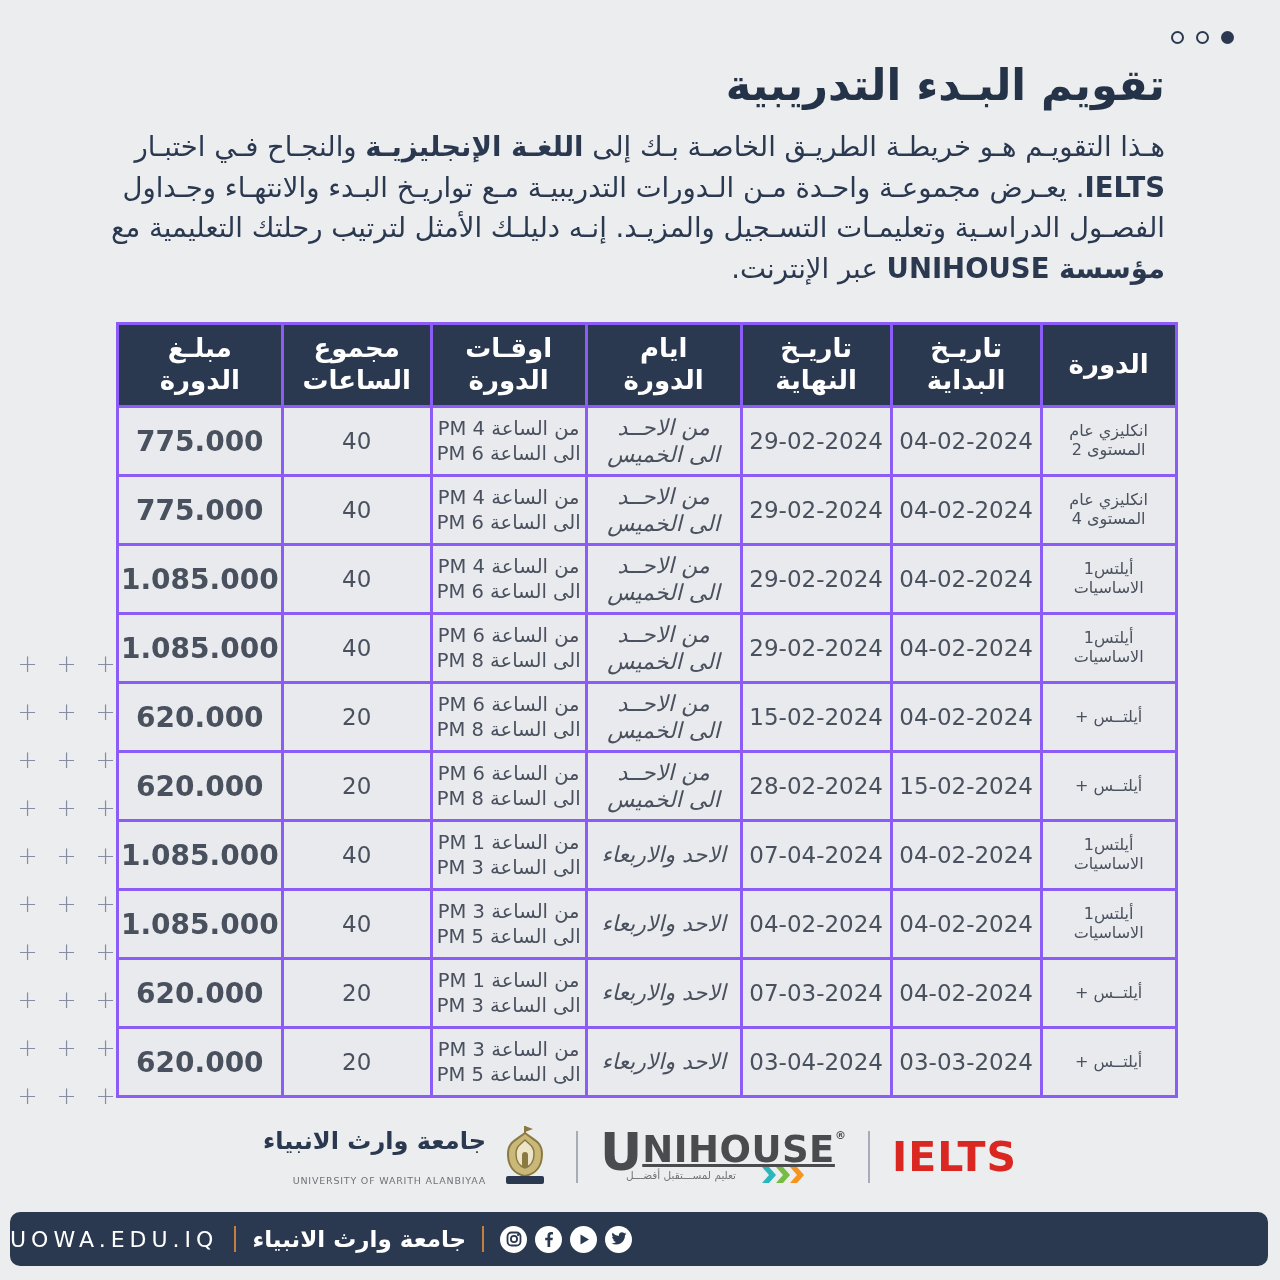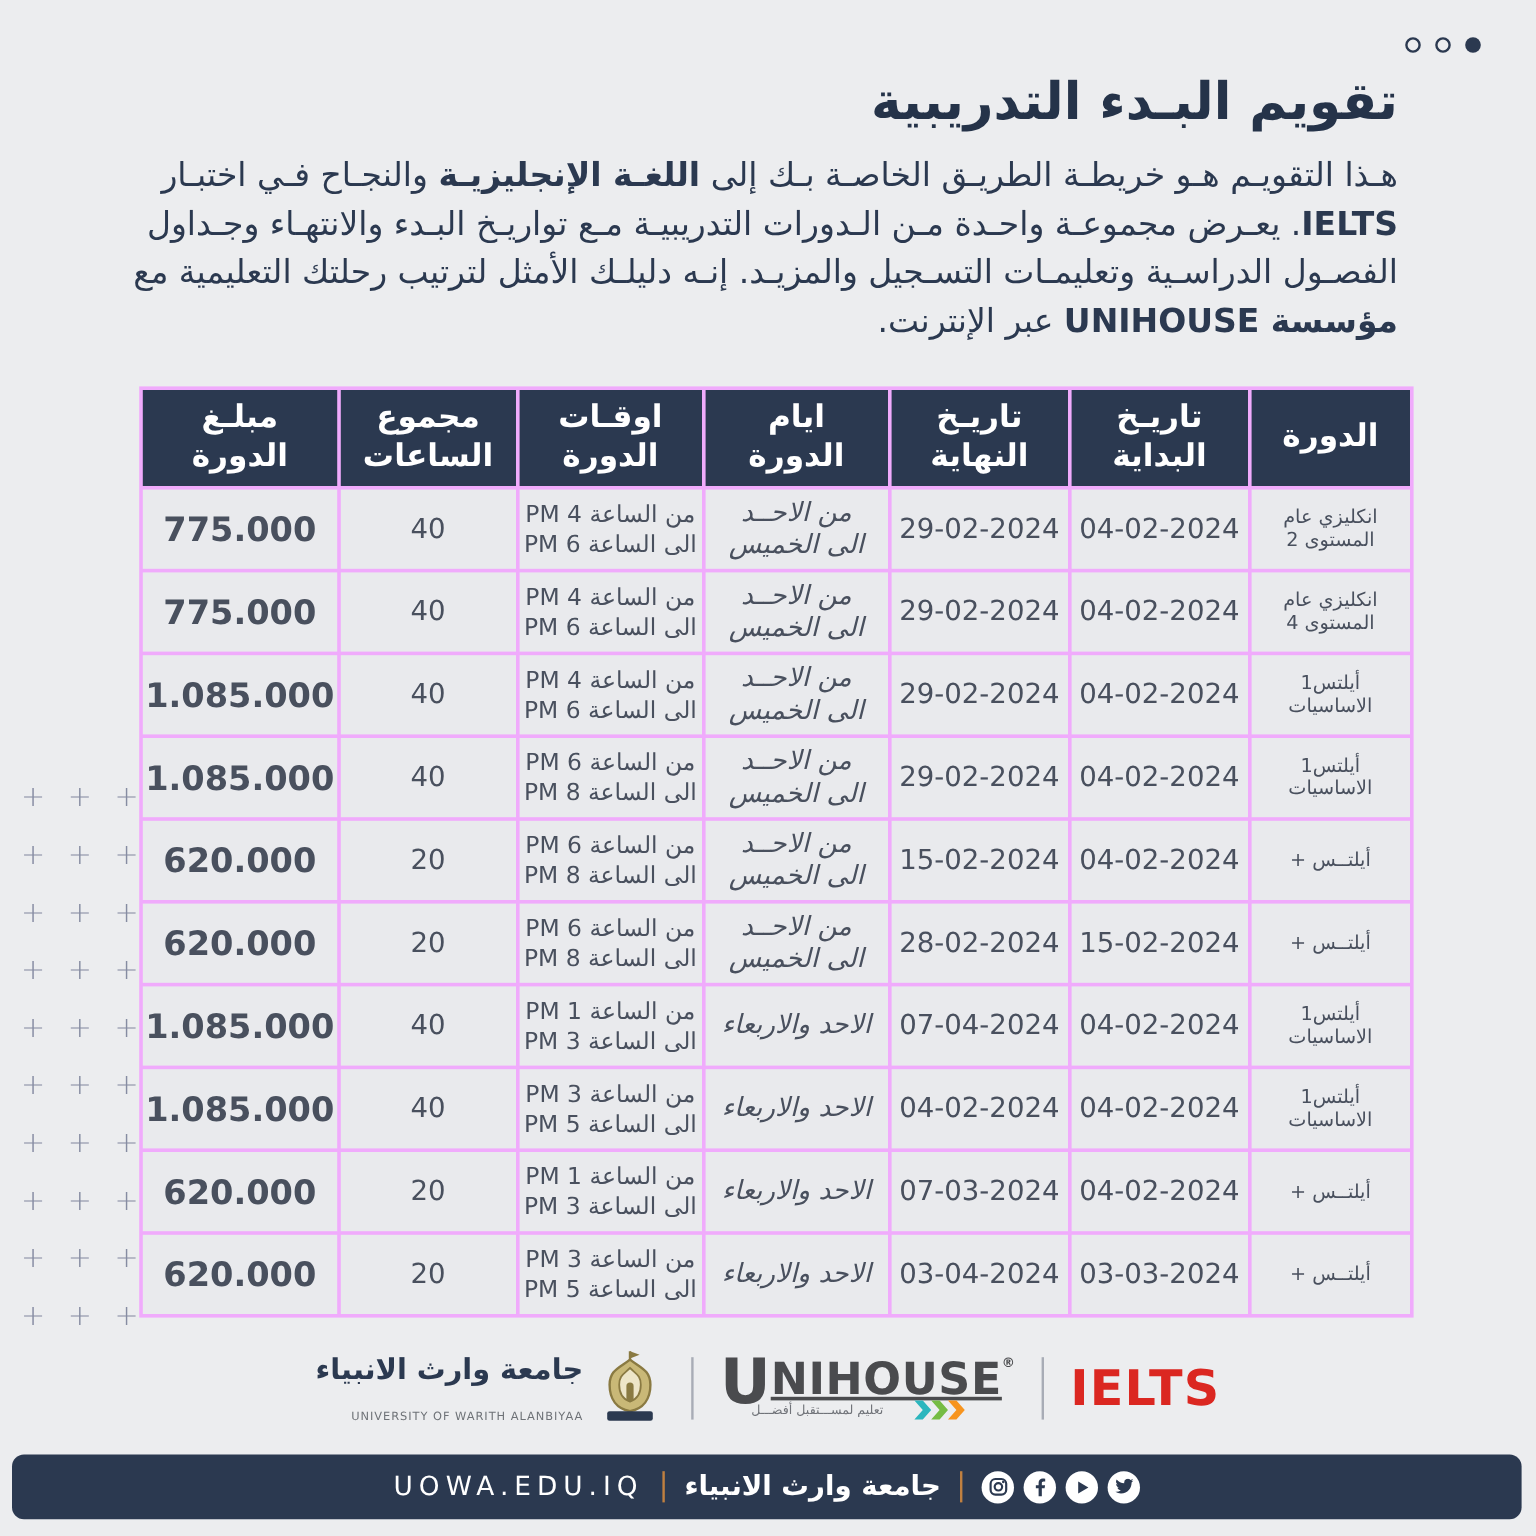--- a/index.html
+++ b/index.html
@@ -29,21 +29,21 @@
     position:absolute;left:8px;top:640px;
     display:grid;grid-template-columns:repeat(3,39px);grid-auto-rows:48px;
     color:#868CA2;font-size:24px;font-weight:300;
     justify-items:center;align-items:center;direction:ltr;
   }
 
   
   .table-wrap{position:absolute;top:322px;left:116px;}
   table.schedule{
     border-collapse:separate;border-spacing:3px;
-    background:#f0abfc;direction:rtl;
+    background:#8b5cf6;direction:rtl;
     table-layout:fixed;
   }
   table.schedule th{
     background:#2B3950;color:#FFFFFF;
     font-size:26px;font-weight:bold;
     height:80px;white-space:pre-line;line-height:1.22;
     text-align:center;vertical-align:middle;padding:0 4px;
   }
   table.schedule td{
     background:#E9EAED;color:#49505E;
@@ -79,21 +79,21 @@
   .uh-sub{display:flex;align-items:center;gap:22px;margin-top:-8px;margin-left:26px;}
   .uh-tagline{font-size:10.5px;color:#707379;white-space:nowrap;}
   .uh-chevrons{display:flex;margin-left:2px;}
 
   .ielts{font-size:41px;font-weight:bold;color:#DB2721;letter-spacing:1px;}
 
   
   .bottom-bar{
     position:absolute;left:10px;right:12px;top:1212px;height:54px;
     background:#2B3950;border-radius:10px;
-    display:flex;direction:ltr;justify-content:center;align-items:center;gap:16px;
+    display:flex;direction:ltr;align-items:center;gap:16px;
   }
   .bar-url{color:#FFFFFF;font-size:22px;letter-spacing:5px;font-weight:500;}
   .bar-sep{width:2px;height:26px;background:#C08040;}
   .bar-name{color:#FFFFFF;font-size:23px;font-weight:bold;direction:rtl;}
   .socials{display:flex;gap:8px;align-items:center;}
   .soc{width:27px;height:27px;border-radius:50%;background:#FFFFFF;
        display:flex;align-items:center;justify-content:center;}
   .soc svg{display:block;}
 </style>
 </head>

